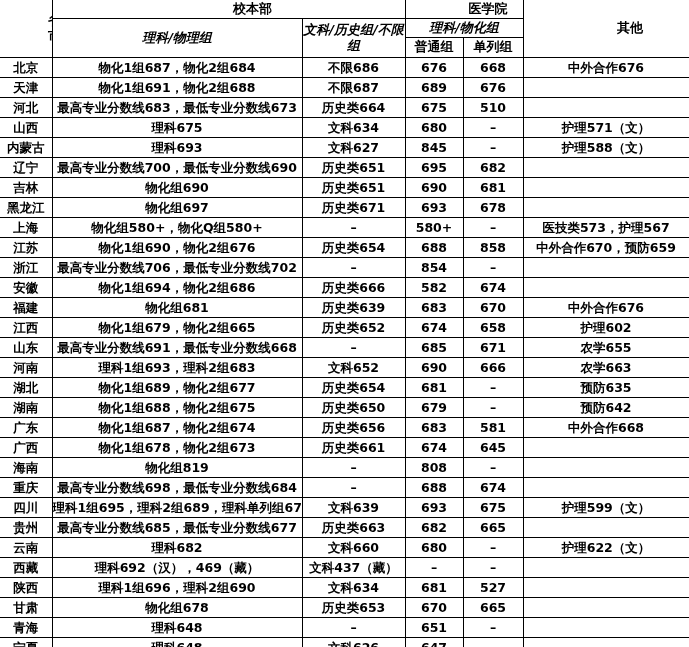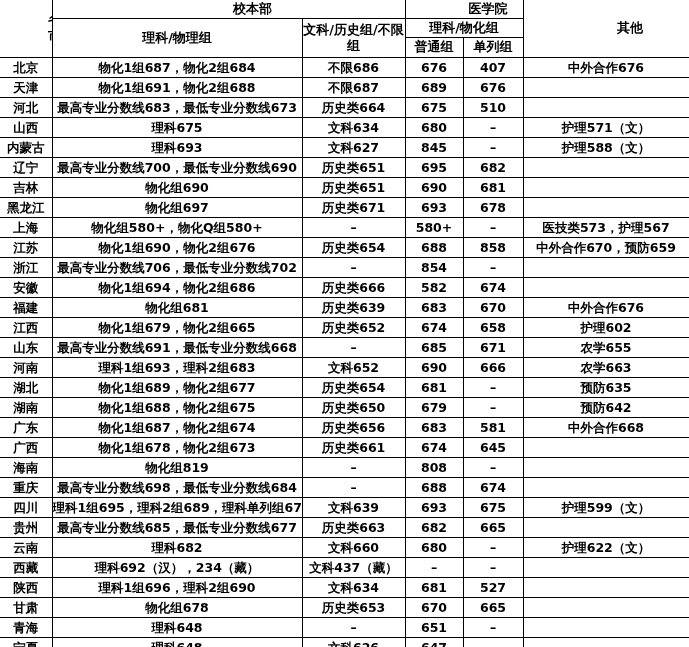--- a/index.html
+++ b/index.html
@@ -30,21 +30,21 @@
   
   .score-table thead tr:first-child th { border-top: none; padding-left: 48px; }
   .score-table th:first-child, .score-table td:first-child { border-left: none; }
 
   .score-table th {
     font-size: 13px;
     line-height: 1.2;
     white-space: normal;
   }
   .score-table thead tr.h1 { height: 18px; }
-  .score-table thead tr.h2 { height: 19px; }
+  .score-table thead tr.h2 { height: 19px; font-style: italic; }
   .score-table thead tr.h3 { height: 20px; }
   .score-table td {
     font-size: 12.5px;
     height: 19px;
     line-height: 19px;
     white-space: nowrap;
   }
 </style>
 </head>
 <body>
@@ -74,21 +74,21 @@
       <th>普通组</th>
       <th>单列组</th>
     </tr>
   </thead>
   <tbody>
       <tr>
         <td>北京</td>
         <td>物化1组687，物化2组684</td>
         <td>不限686</td>
         <td>676</td>
-        <td>407</td>
+        <td>668</td>
         <td>中外合作676</td>
       </tr>
       <tr>
         <td>天津</td>
         <td>物化1组691，物化2组688</td>
         <td>不限687</td>
         <td>689</td>
         <td>676</td>
         <td></td>
       </tr>
@@ -271,21 +271,21 @@
       <tr>
         <td>云南</td>
         <td>理科682</td>
         <td>文科660</td>
         <td>680</td>
         <td>–</td>
         <td>护理622（文）</td>
       </tr>
       <tr>
         <td>西藏</td>
-        <td>理科692（汉），234（藏）</td>
+        <td>理科692（汉），469（藏）</td>
         <td>文科437（藏）</td>
         <td>–</td>
         <td>–</td>
         <td></td>
       </tr>
       <tr>
         <td>陕西</td>
         <td>理科1组696，理科2组690</td>
         <td>文科634</td>
         <td>681</td>

